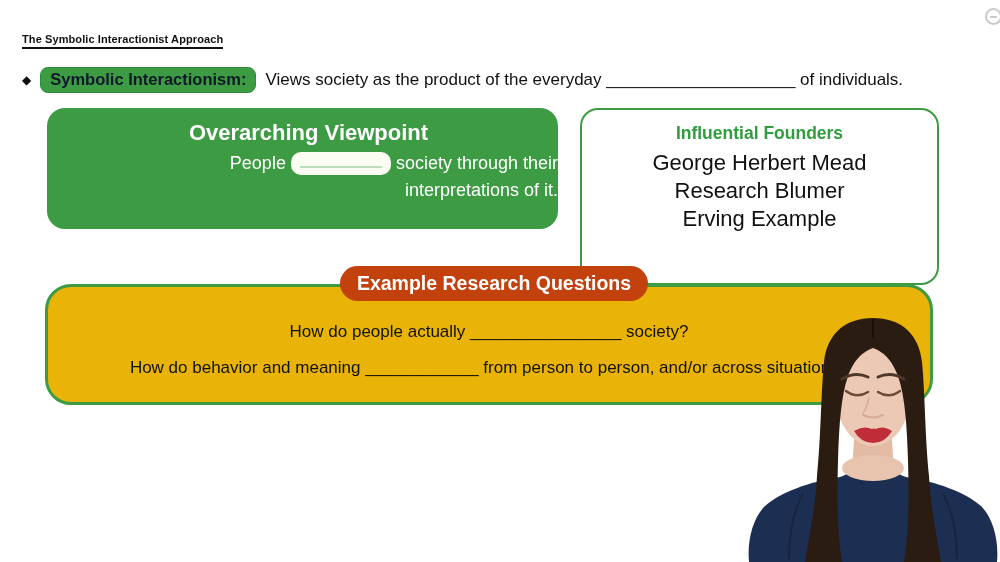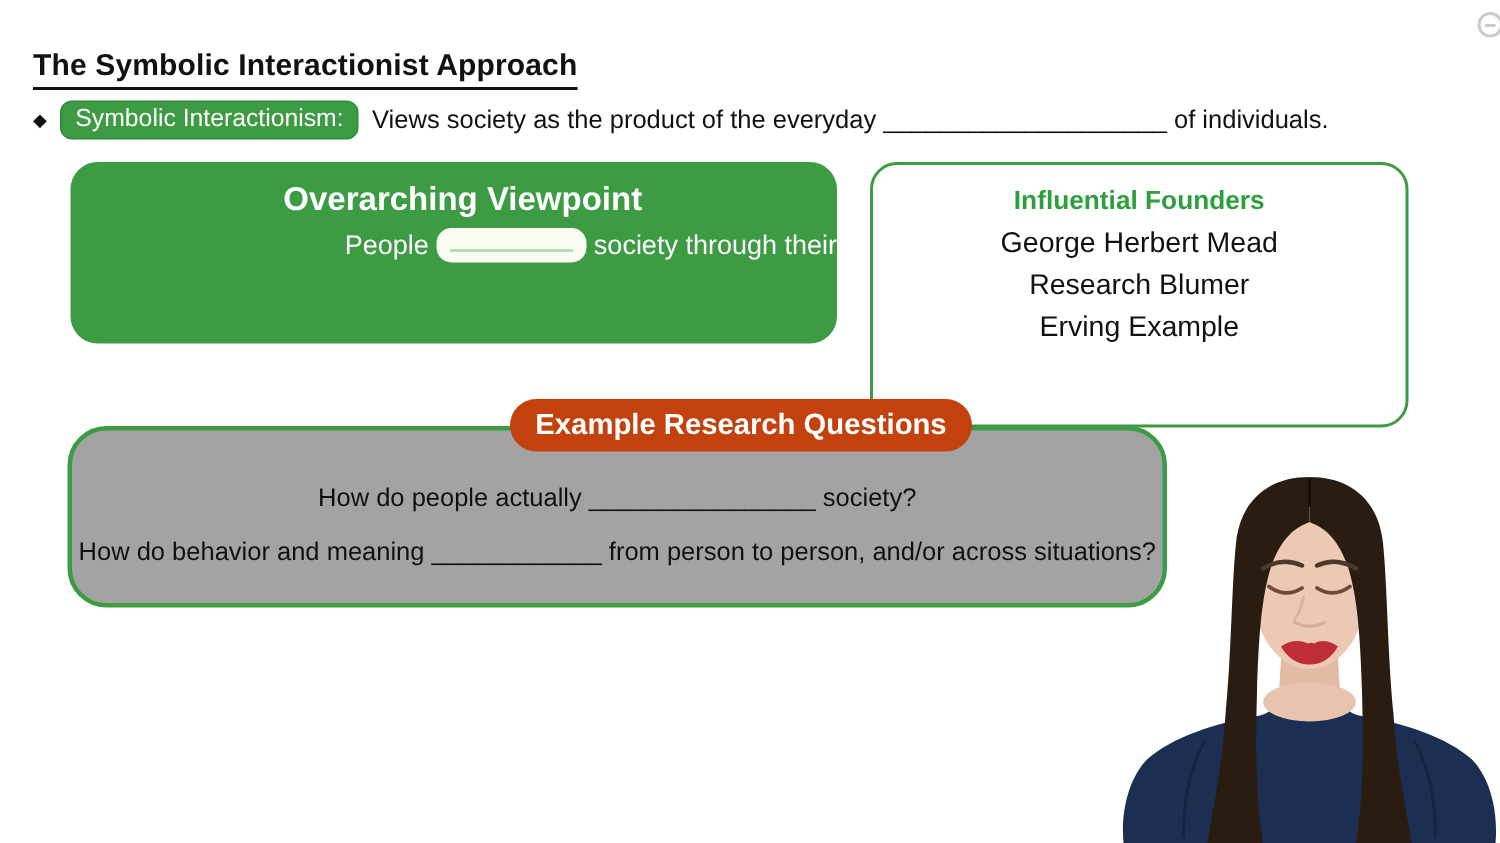--- a/index.html
+++ b/index.html
@@ -11,21 +11,21 @@
     width: 1000px;
     height: 562px;
     background: #ffffff;
     overflow: hidden;
   }
 
   
   .page-title {
     position: absolute;
     left: 22px; top: 33px;
-    font-size: 20px;
+    font-size: 11px;
     font-weight: bold;
     color: #111;
     letter-spacing: 0.1px;
     border-bottom: 2px solid #111;
     padding-bottom: 2px;
   }
 
   
   .def-row {
     position: absolute;
@@ -36,22 +36,22 @@
     white-space: nowrap;
   }
   .diamond {
     font-size: 12px;
     color: #111;
     line-height: 1;
   }
   .term-pill {
     background: #3d9b44;
     border: 1px solid #2e8a3a;
-    color: #ffffff;
-    font-weight: normal;
+    color: #0f172a;
+    font-weight: bold;
     font-size: 16.5px;
     padding: 2px 9px 3px 9px;
     border-radius: 8px;
   }
   .def-text {
     font-size: 17px;
     color: #111;
     text-align: right;
   }
 
@@ -102,31 +102,31 @@
     text-align: center;
   }
   .founders-title {
     margin-top: 13px;
     font-size: 17.5px;
     font-weight: bold;
     color: #2f9e3e;
   }
   .founders-list {
     margin-top: 5px;
-    font-size: 19px;
+    font-size: 22px;
     color: #111;
     line-height: 28px;
   }
 
   
   .research-box {
     position: absolute;
     left: 45px; top: 284px;
-    width: 733px; height: 121px;
-    background: #a3a3a3;
+    width: 888px; height: 121px;
+    background: #eab308;
     border: 3px solid #3d9b44;
     border-radius: 26px;
     z-index: 1;
   }
   .research-pill {
     position: absolute;
     left: 340px; top: 266px;
     width: 308px; height: 35px;
     background: #c2410c;
     border-radius: 18px;
@@ -183,20 +183,21 @@
   <div class="def-row">
     <span class="diamond">◆</span>
     <span class="term-pill">Symbolic Interactionism:</span>
     <span class="def-text">Views society as the product of the everyday ____________________ of individuals.</span>
   </div>
 
   <div class="viewpoint-box">
     <div class="viewpoint-title">Overarching Viewpoint</div>
     <div class="viewpoint-body">
       <span>People</span><span class="blank-chip"><span class="chip-line"></span></span><span>society through their</span><br>
+      <span>interpretations of it.</span>
     </div>
   </div>
 
   <div class="founders-box">
     <div class="founders-title">Influential Founders</div>
     <div class="founders-list">
       <div>George Herbert Mead</div>
       <div>Research Blumer</div>
       <div>Erving Example</div>
     </div>

